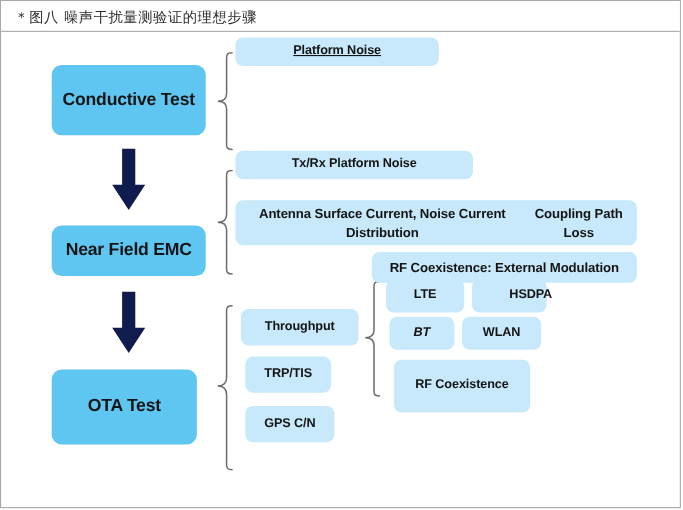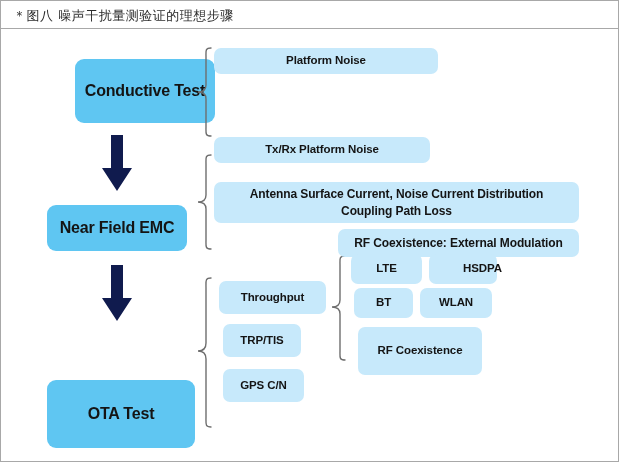--- a/index.html
+++ b/index.html
@@ -72,25 +72,25 @@
 <body>
 
 <div id="frame">
 
   <div id="titlebar">
     <div id="titletext">＊图八 噪声干扰量测验证的理想步骤</div>
   </div>
 
   <div id="canvas">
 
-    <div class="node stage" style="left:46px;top:29px;width:140px;height:64px;margin-left:28px;">Conductive Test</div>
+    <div class="node stage" style="left:46px;top:29px;width:140px;height:64px;">Conductive Test</div>
 
     <div class="node stage" style="left:46px;top:175px;width:140px;height:46px;">Near Field EMC</div>
 
-    <div class="node stage" style="left:46px;top:306px;width:148px;height:68px;margin-top:44px;">OTA Test</div>
+    <div class="node stage" style="left:46px;top:306px;width:132px;height:68px;">OTA Test</div>
 
     <div class="arrow" style="left:99px;top:105px;width:34px;height:57px;">
       <svg width="34" height="57" viewBox="0 0 34 57">
         <polygon points="11,0 23,0 23,33 32,33 17,56 2,33 11,33" fill="#101B4E"></polygon>
       </svg>
     </div>
 
     <div class="arrow" style="left:99px;top:235px;width:34px;height:57px;">
       <svg width="34" height="57" viewBox="0 0 34 57">
         <polygon points="11,0 23,0 23,33 32,33 17,56 2,33 11,33" fill="#101B4E"></polygon>
@@ -114,45 +114,45 @@
         <path d="M14,1 C8,1 9,4 9,11 L9,66 C9,72 6,74 1,74 C6,74 9,76 9,82 L9,140 C9,147 8,150 14,150" fill="none" stroke="#6E6E6E" stroke-width="1.4" stroke-linecap="round"></path>
       </svg>
     </div>
 
     <div class="brace" style="left:330px;top:225px;width:16px;height:107px;">
       <svg width="16" height="107" viewBox="0 0 16 107">
         <path d="M14,1 C8,1 9,4 9,10 L9,45 C9,50 6,52 1,52 C6,52 9,54 9,59 L9,96 C9,102 8,105 14,105" fill="none" stroke="#6E6E6E" stroke-width="1.4" stroke-linecap="round"></path>
       </svg>
     </div>
 
-    <div class="node leaf" style="left:213px;top:18px;width:224px;height:26px;">Platform Noise</div>
+    <div class="node leaf" style="left:213px;top:4px;width:185px;height:26px;text-decoration:underline;">Platform Noise</div>
 
 
     <div class="node leaf" style="left:213px;top:107px;width:216px;height:26px;">Tx/Rx Platform Noise</div>
 
     <div class="node leaf big" style="left:213px;top:152px;width:365px;height:41px;
-                                      flex-direction:column;line-height:1.35;">
+                                      flex-direction:row;line-height:1.35;">
       <span>Antenna Surface Current, Noise Current Distribution</span>
       <span>Coupling Path Loss</span>
     </div>
 
 
     <div class="node leaf big" style="left:337px;top:199px;width:241px;height:28px;">RF Coexistence: External Modulation</div>
 
     <div class="node leaf" style="left:218px;top:251px;width:107px;height:33px;">Throughput</div>
 
     <div class="node leaf" style="left:222px;top:294px;width:78px;height:33px;">TRP/TIS</div>
 
     <div class="node leaf" style="left:222px;top:339px;width:81px;height:33px;">GPS C/N</div>
 
 
     <div class="node leaf" style="left:350px;top:224px;width:71px;height:30px;">LTE</div>
 
     <div class="node leaf" style="left:428px;top:224px;width:68px;height:30px;padding-left:43px;">HSDPA</div>
 
-    <div class="node leaf" style="left:353px;top:258px;width:59px;height:30px;">BT</div>
+    <div class="node leaf" style="left:353px;top:258px;width:59px;height:30px;font-style:italic;">BT</div>
 
     <div class="node leaf" style="left:419px;top:258px;width:72px;height:30px;">WLAN</div>
 
     <div class="node leaf" style="left:357px;top:297px;width:124px;height:48px;">RF Coexistence</div>
 
   </div>
 </div>
 
 </body></html>

